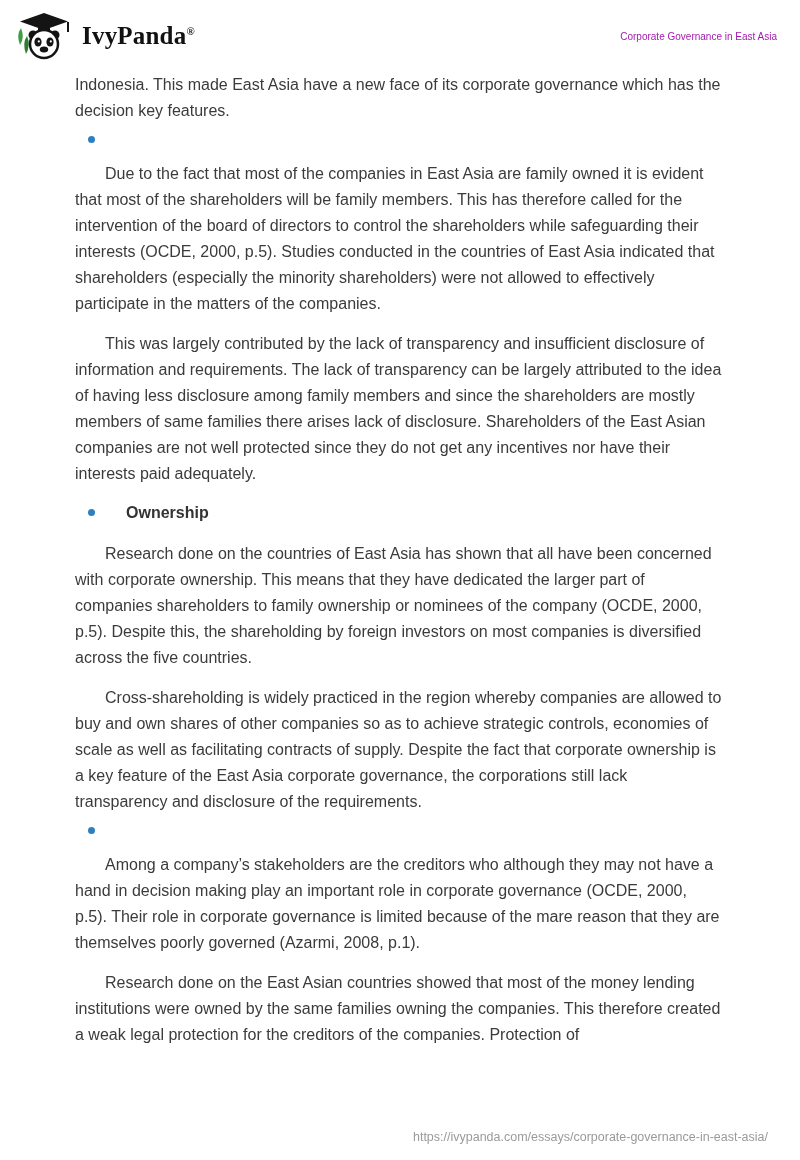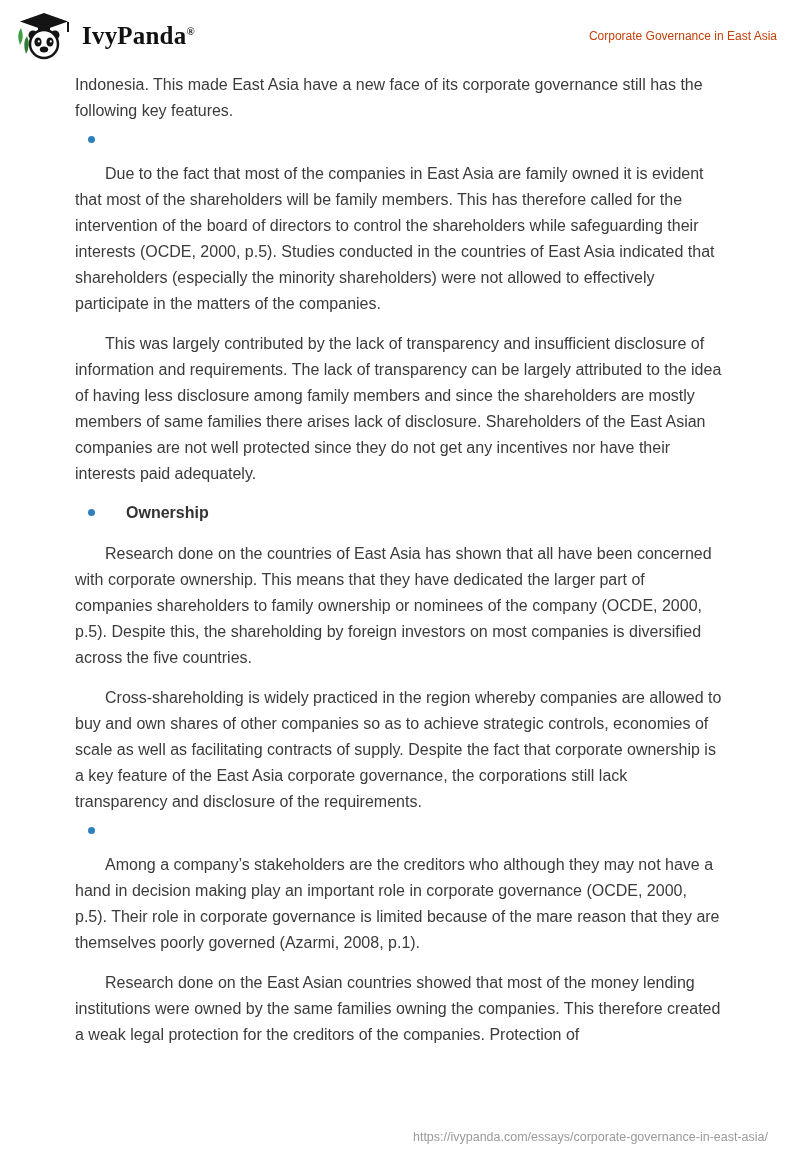--- a/index.html
+++ b/index.html
@@ -35,22 +35,22 @@
     font-size: 25px;
     color: #111111;
     letter-spacing: 0.2px;
   }
   .brand-name sup {
     font-size: 11px;
     font-weight: bold;
     vertical-align: super;
   }
   .doc-title {
-    font-size: 12px;
-    color: #c2410c;
+    font-size: 10px;
+    color: #a21caf;
   }
 
   
   .content {
     padding: 10px 78px 0 75px;
   }
   .content p {
     font-size: 16px;
     line-height: 26px;
     color: #3b3b3b;
@@ -122,21 +122,21 @@
           <ellipse cx="30" cy="37.5" rx="4.2" ry="3" fill="#141414"></ellipse>
         </svg>
       </span>
       <span class="brand-name"><span>IvyPanda</span><sup>®</sup></span>
     </div>
     <div class="doc-title">Corporate Governance in East Asia</div>
   </div>
 
   <div class="content">
 
-    <p class="no-indent">Indonesia. This made East Asia have a new face of its corporate governance still has the following key features.</p>
+    <p class="no-indent">Indonesia. This made East Asia have a new face of its corporate governance which has the decision key features.</p>
 
     <div class="bullet-item">
       <span class="bullet-dot"></span>
     </div>
     <p>Due to the fact that most of the companies in East Asia are family owned it is evident that most of the shareholders will be family members. This has therefore called for the intervention of the board of directors to control the shareholders while safeguarding their interests (OCDE, 2000, p.5). Studies conducted in the countries of East Asia indicated that shareholders (especially the minority shareholders) were not allowed to effectively participate in the matters of the companies.</p>
     <p>This was largely contributed by the lack of transparency and insufficient disclosure of information and requirements. The lack of transparency can be largely attributed to the idea of having less disclosure among family members and since the shareholders are mostly members of same families there arises lack of disclosure. Shareholders of the East Asian companies are not well protected since they do not get any incentives nor have their interests paid adequately.</p>
 
     <div class="bullet-item">
       <span class="bullet-dot"></span>
       <h3>Ownership</h3>

